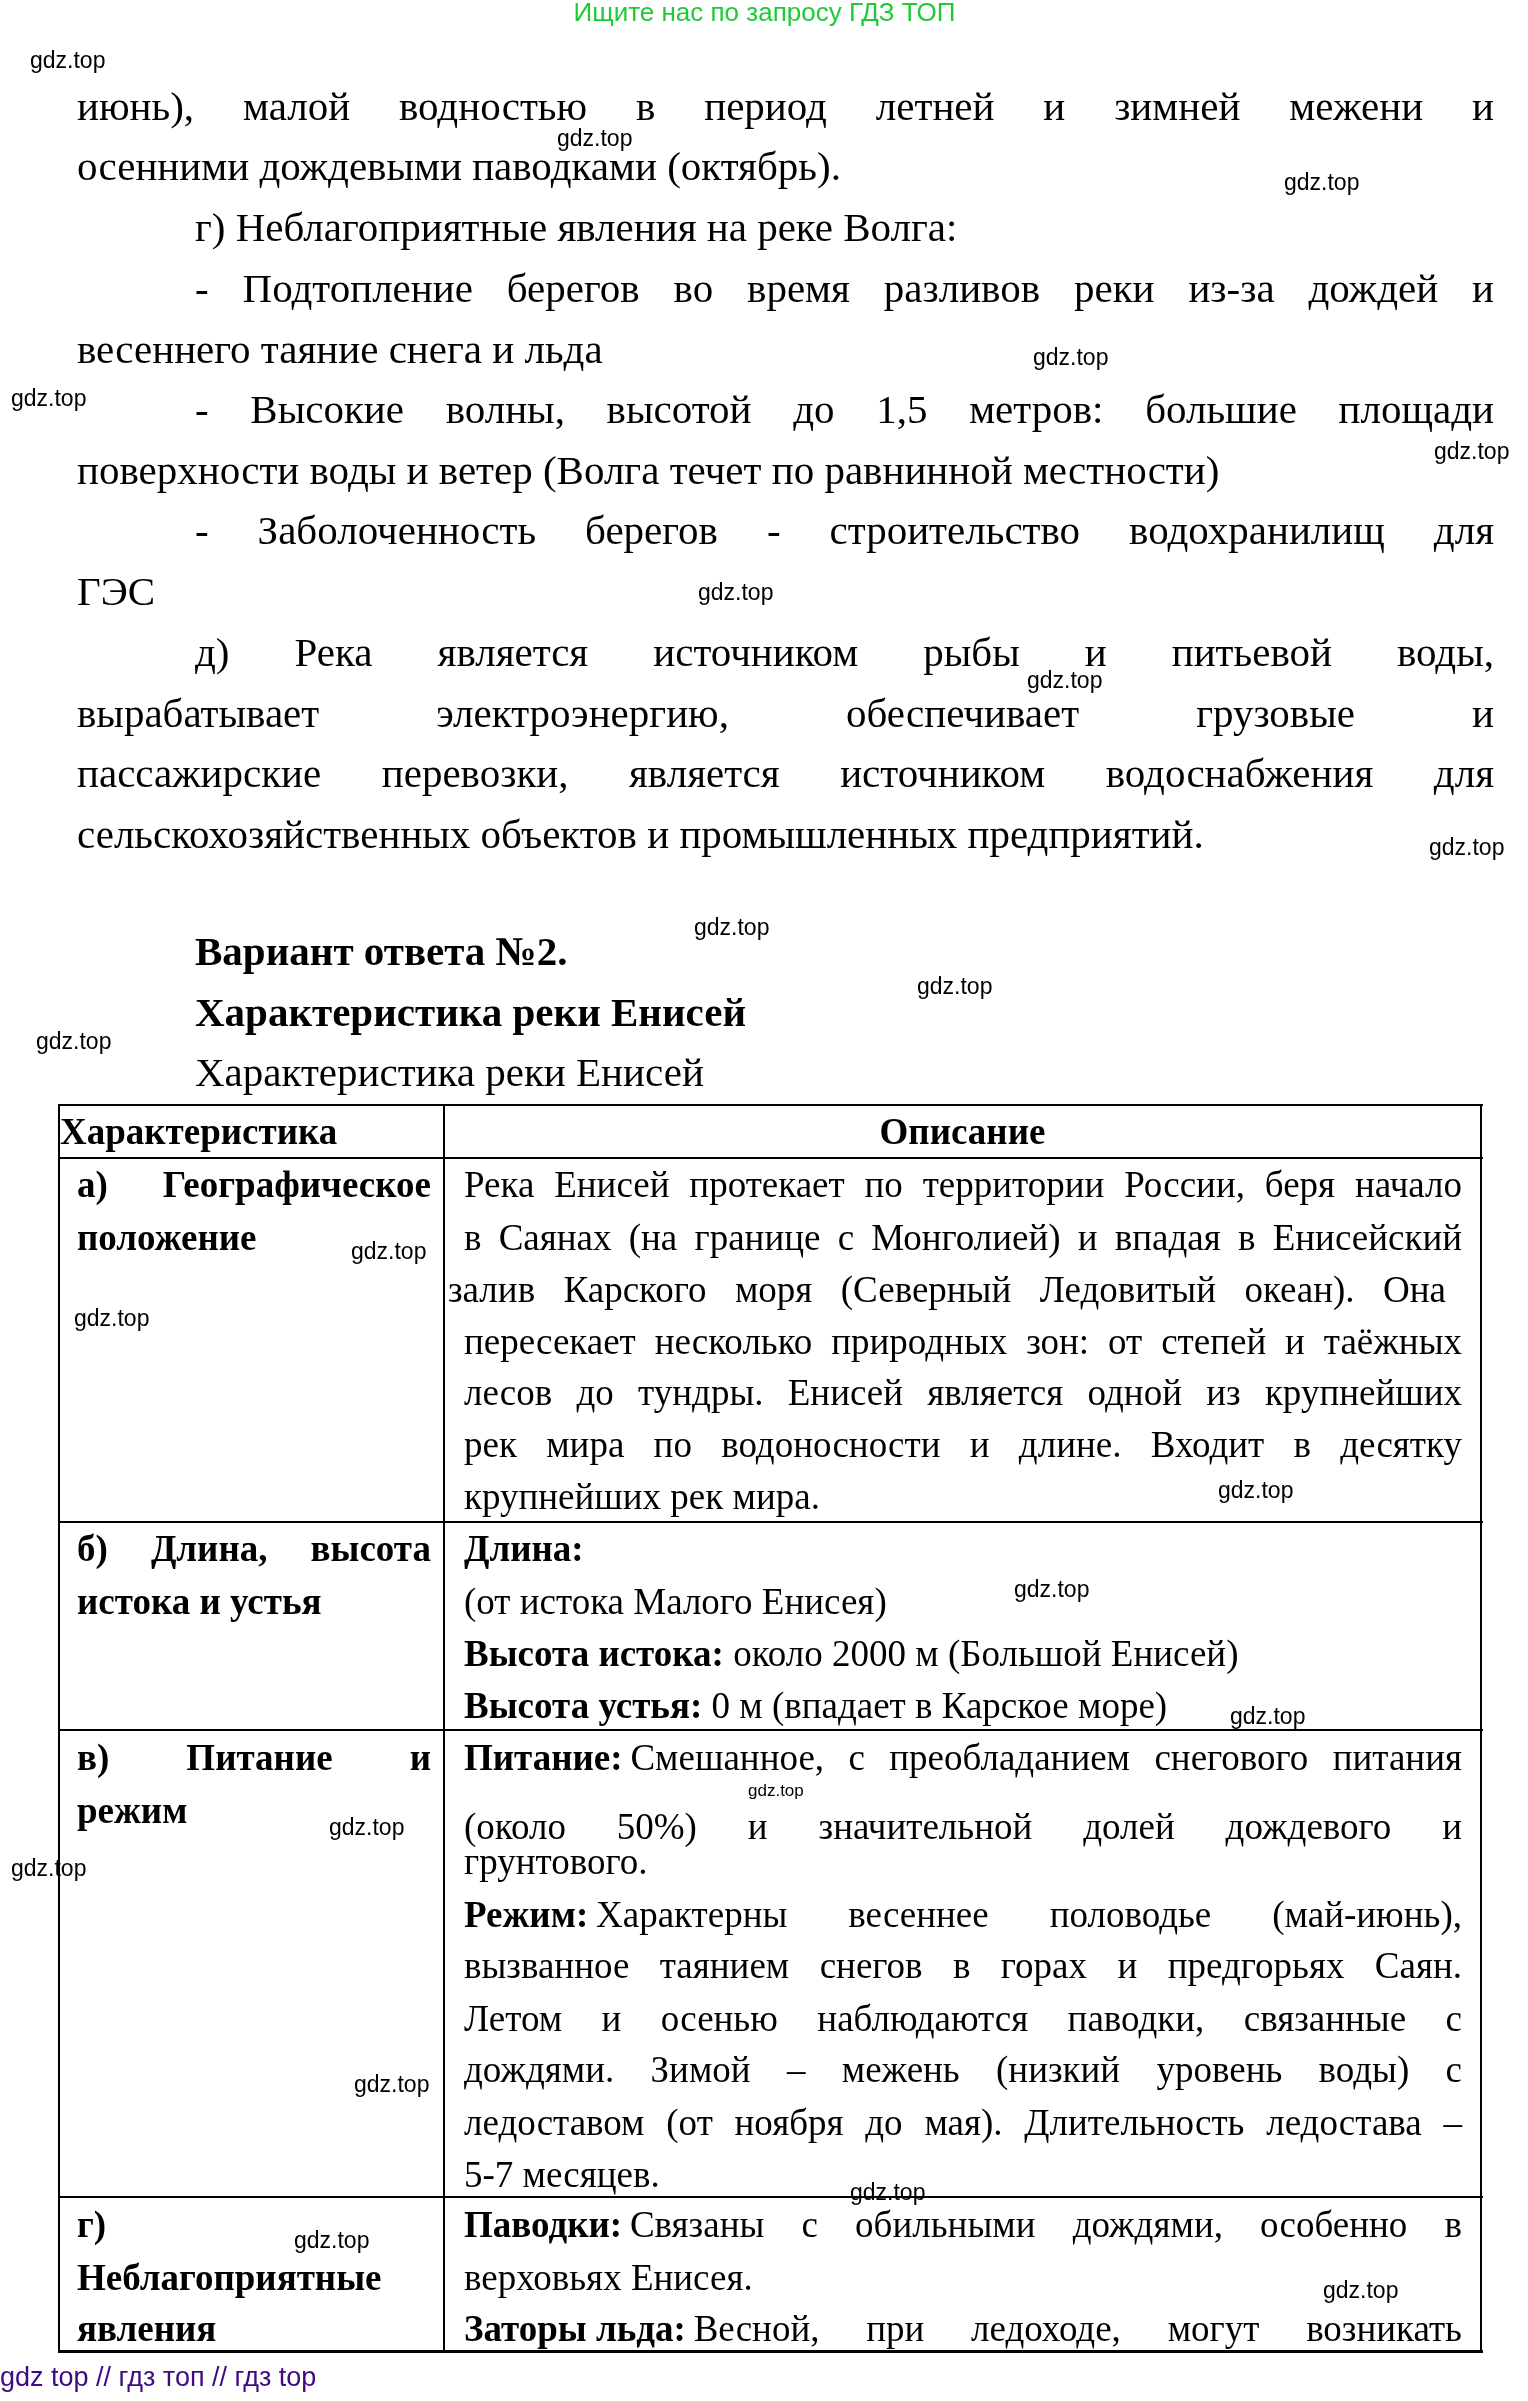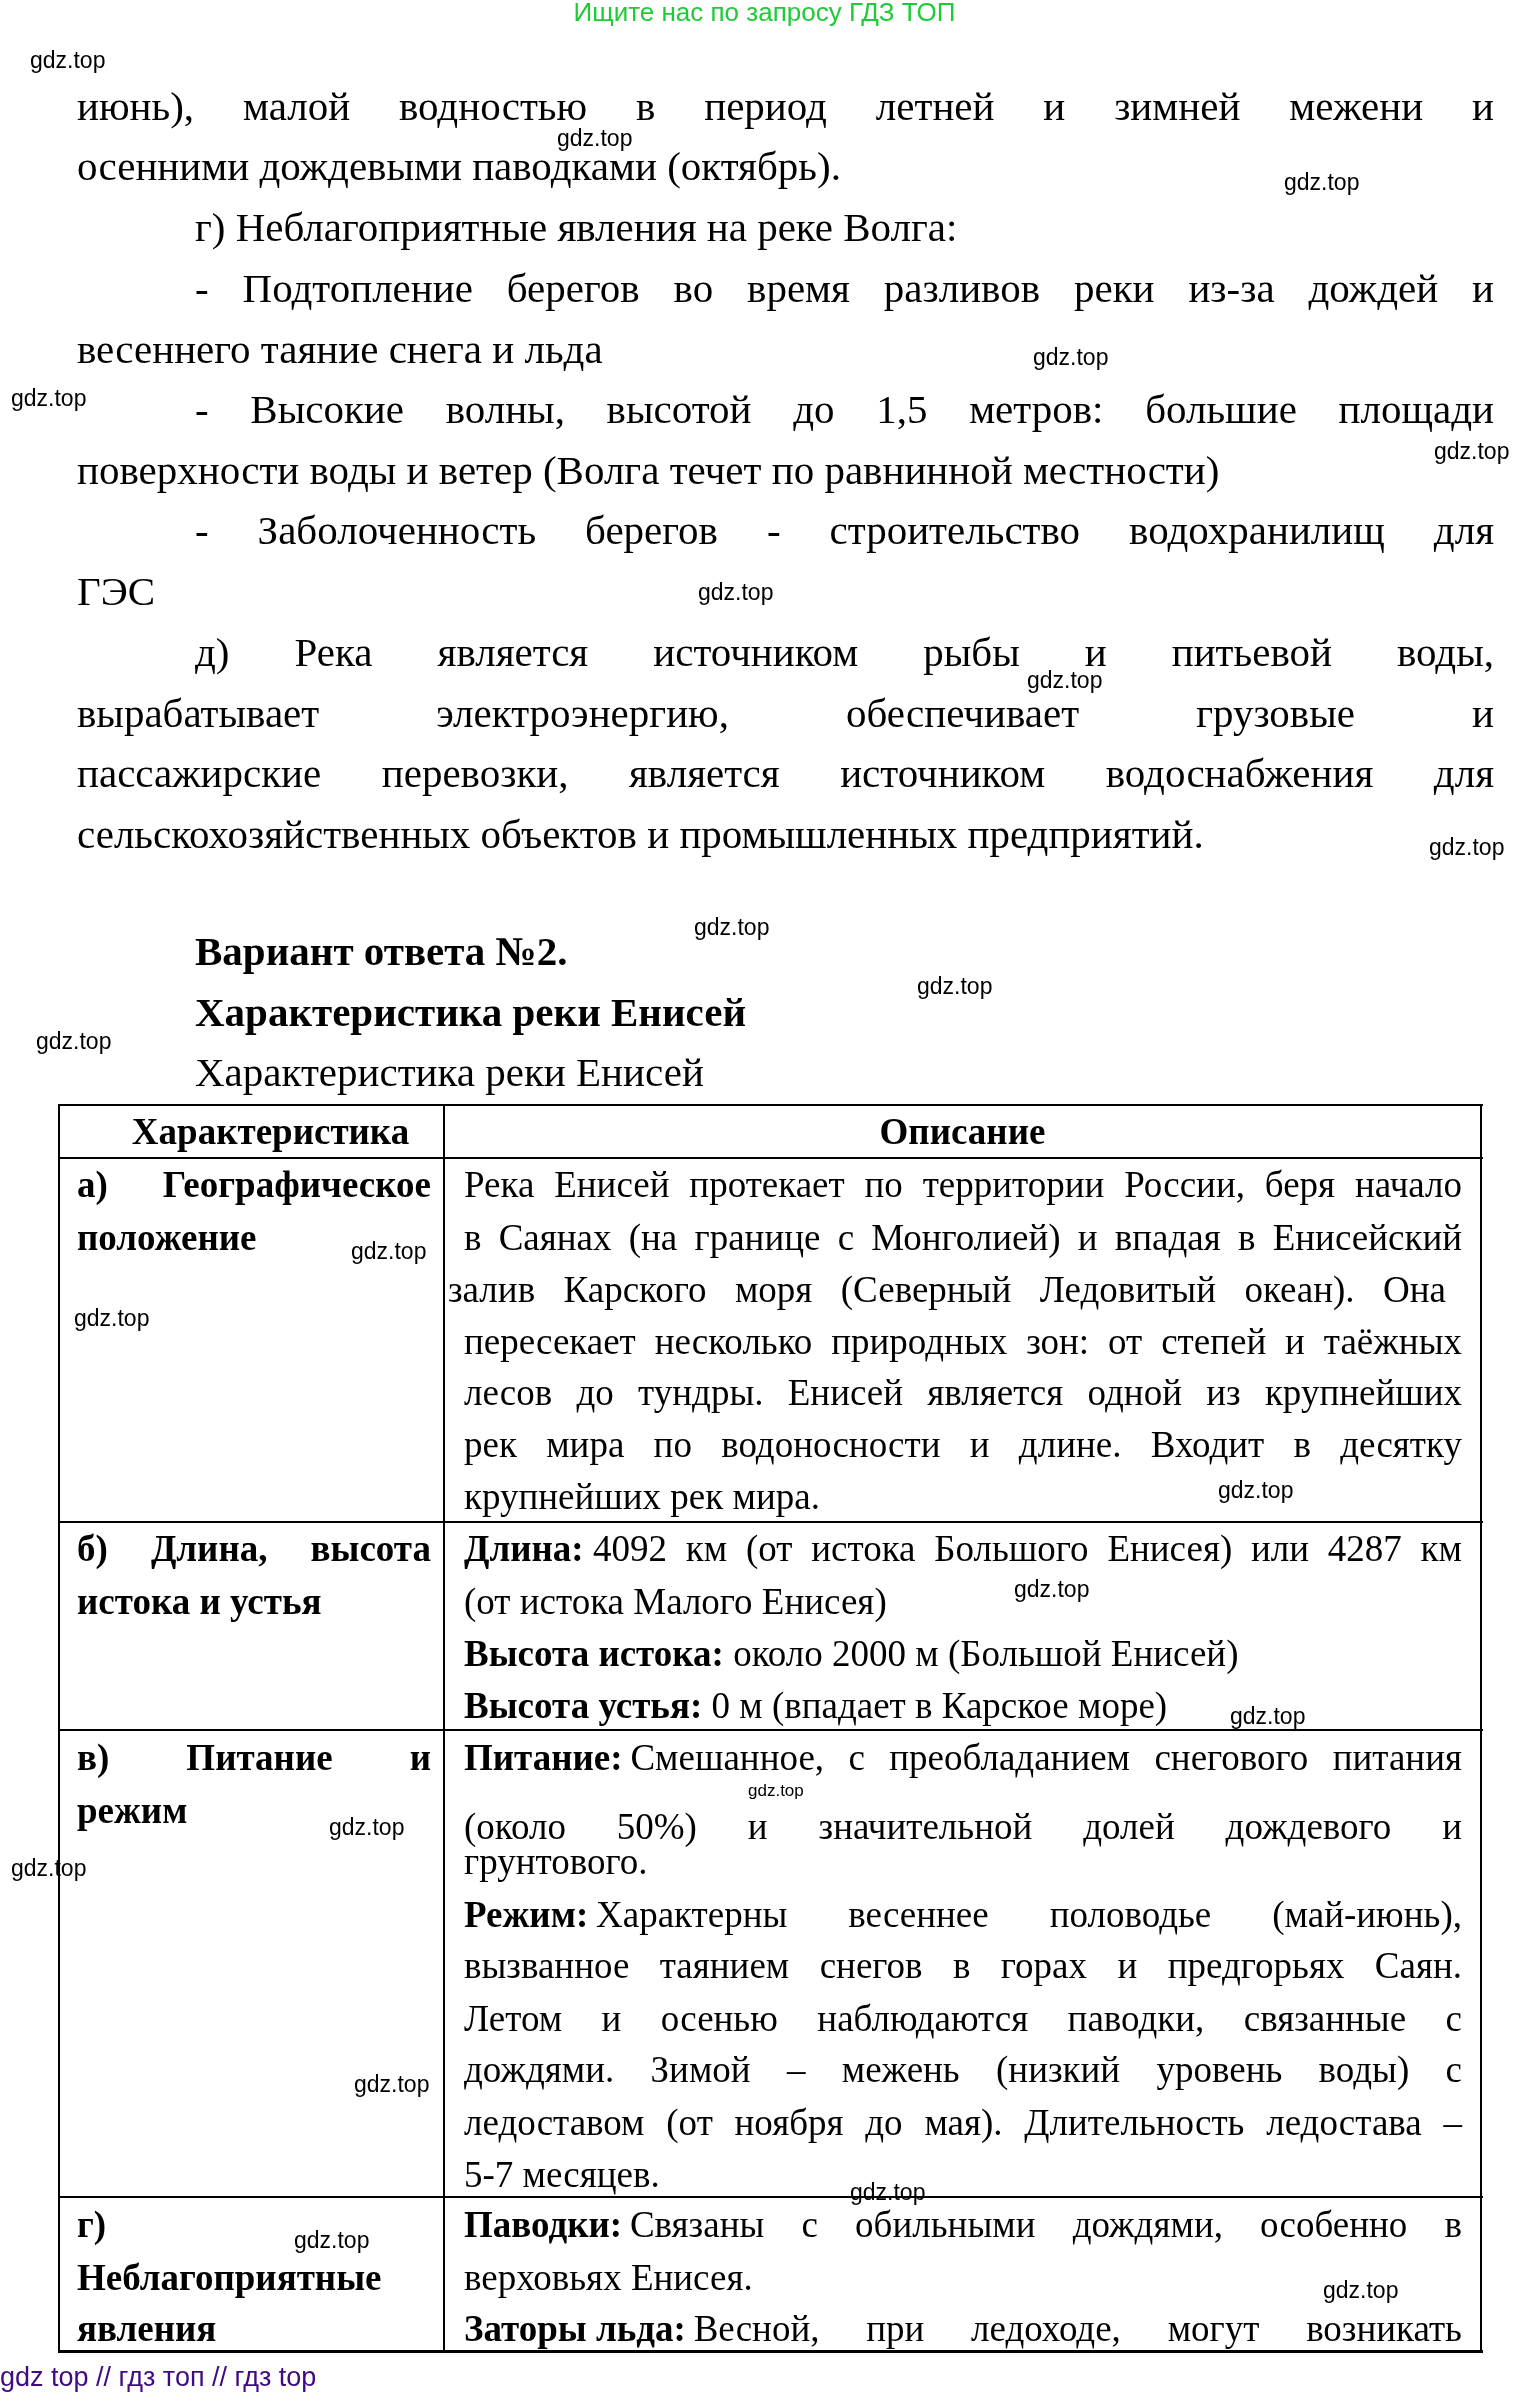--- a/index.html
+++ b/index.html
@@ -46,41 +46,40 @@
   <div class="hline" style="left:58px; width:1425px; top:1104px;"></div>
   <div class="hline" style="left:58px; width:1425px; top:1157px;"></div>
   <div class="hline" style="left:58px; width:1425px; top:1521px;"></div>
   <div class="hline" style="left:58px; width:1425px; top:1729px;"></div>
   <div class="hline" style="left:58px; width:1425px; top:2196px;"></div>
   <div class="hline" style="left:58px; width:1425px; top:2350px; height:3.1px;"></div>
   <div class="vline" style="left:58px; top:1104px; height:1249px;"></div>
   <div class="vline" style="left:443px; top:1104px; height:1249px;"></div>
   <div class="vline" style="left:1480px; top:1104px; height:1249px;"></div>
 
-  <div class="tline bold" style="left:76px; width:389px; text-align:center; top:1110px;">Характеристика</div>
+  <div class="tline bold" style="left:60px; width:389px; text-align:left; top:1110px;">Характеристика</div>
   <div class="tline bold" style="left:445px; width:1035px; text-align:center; top:1110px;">Описание</div>
 
   <div>
     <div class="tline bold just" style="left:77px; width:354px; top:1163px;">а)  Географическое</div>
     <div class="tline bold" style="left:77px; top:1216px;">положение</div>
     <div class="tline just" style="left:464px; width:998px; top:1163px;">Река Енисей протекает по территории России, беря начало</div>
     <div class="tline just" style="left:464px; width:998px; top:1216px;">в Саянах (на границе с Монголией) и впадая в Енисейский</div>
     <div class="tline just" style="left:448px; width:998px; top:1268px;">залив Карского моря (Северный Ледовитый океан). Она</div>
     <div class="tline just" style="left:464px; width:998px; top:1320px;">пересекает несколько природных зон: от степей и таёжных</div>
     <div class="tline just" style="left:464px; width:998px; top:1371px;">лесов до тундры. Енисей является одной из крупнейших</div>
     <div class="tline just" style="left:464px; width:998px; top:1423px;">рек мира по водоносности и длине. Входит в десятку</div>
     <div class="tline" style="left:464px; top:1475px;">крупнейших рек мира.</div>
   </div>
 
   <div>
     <div class="tline bold just" style="left:77px; width:354px; top:1527px;">б)  Длина,  высота</div>
     <div class="tline bold" style="left:77px; top:1580px;">истока и устья</div>
     <div class="tline" style="left:464px; width:998px; top:1527px; display:flex; justify-content:space-between;">
       <span class="bold">Длина:</span>
-      <span style="flex:1; margin-left:9.4px; text-align:justify; text-align-last:justify;">4092 км (от истока Большого Енисея) или 4287 км</span>
     </div>
     <div class="tline" style="left:464px; top:1580px;">(от истока Малого Енисея)</div>
     <div class="tline" style="left:464px; top:1632px;">
       <span class="bold">Высота истока:</span>
       <span>около 2000 м (Большой Енисей)</span>
     </div>
     <div class="tline" style="left:464px; top:1684px;">
       <span class="bold">Высота устья:</span>
       <span>0 м (впадает в Карское море)</span>
     </div>

